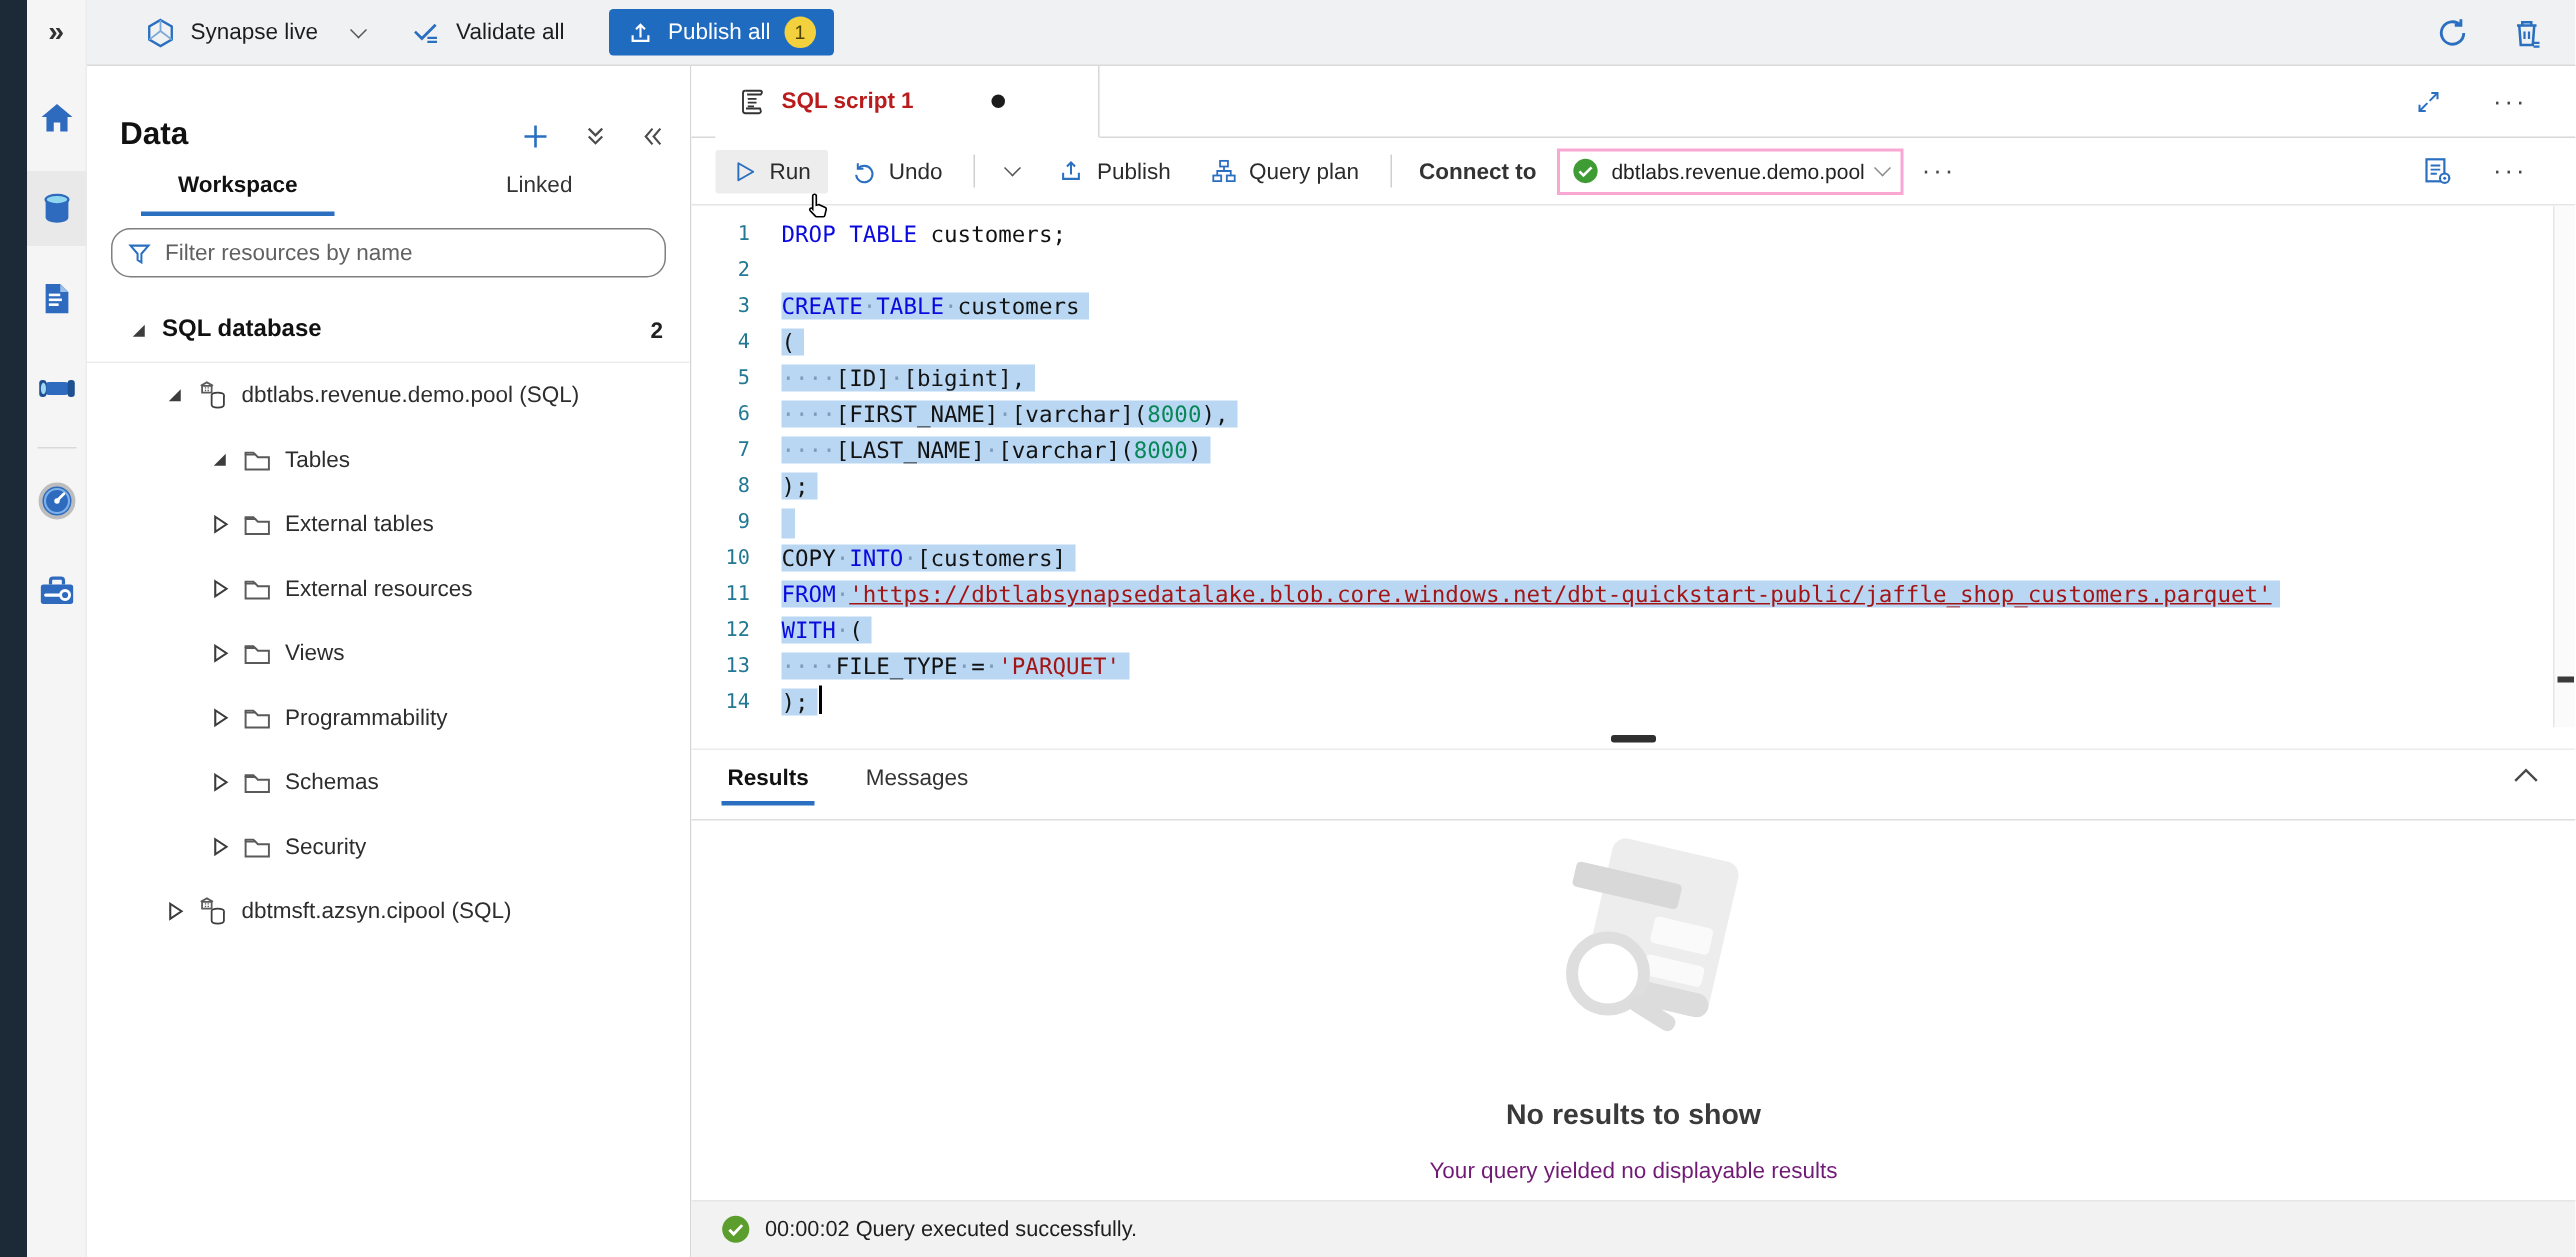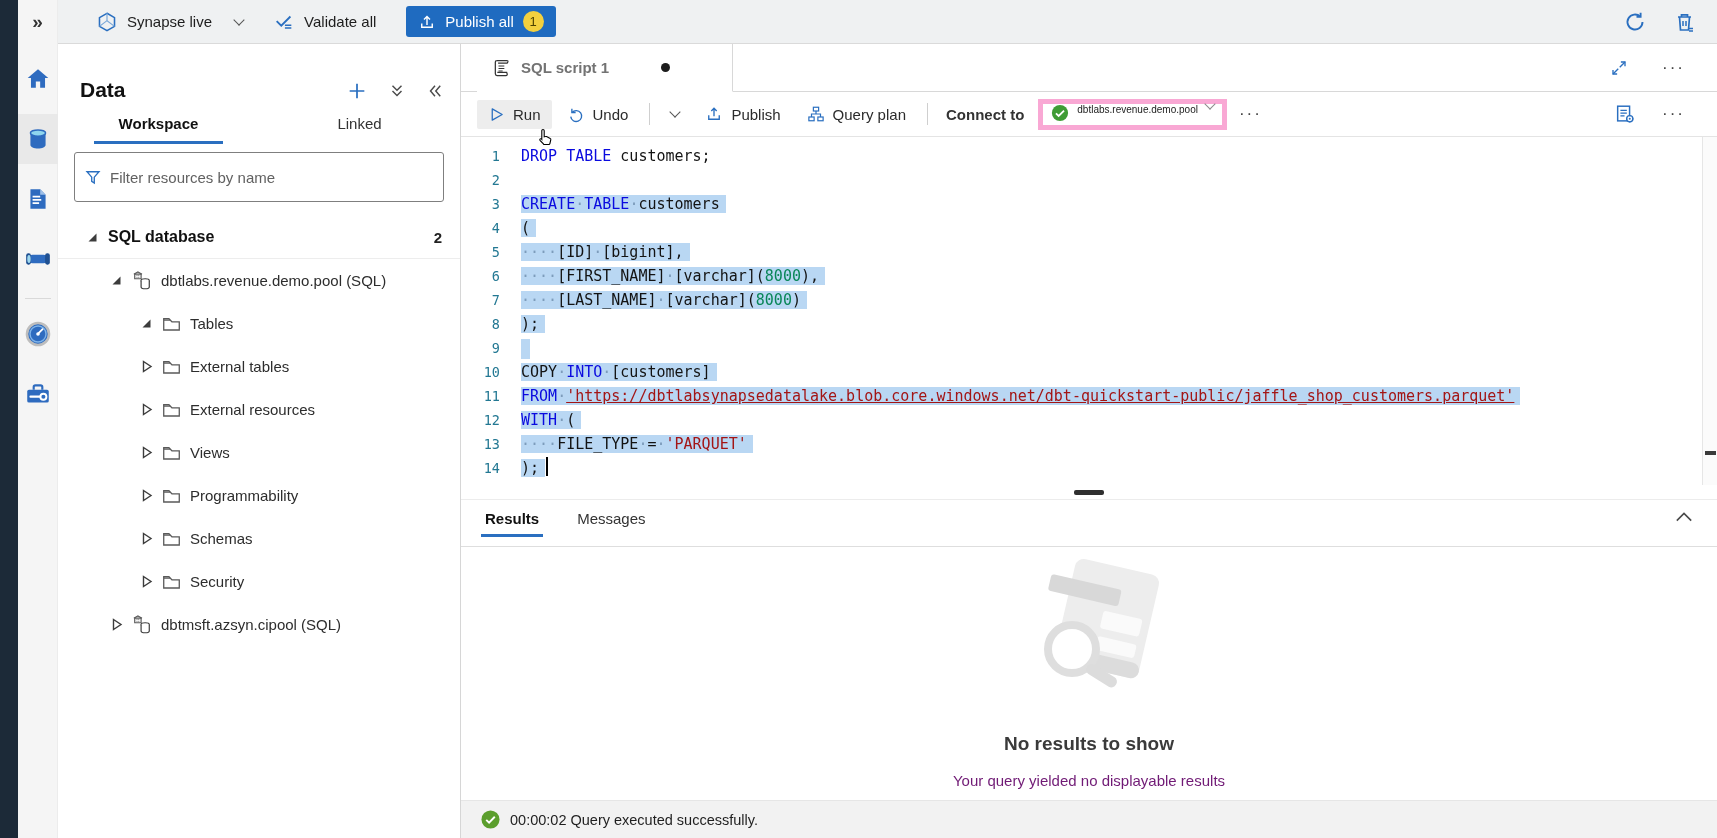--- a/index.html
+++ b/index.html
@@ -26,40 +26,40 @@
   .lower{flex:1;display:flex;min-height:0}
   
   .panel{width:403px;flex:none;background:#fff;border-right:1px solid #d6d6d6;display:flex;flex-direction:column}
   .panel-head{height:58px;display:flex;align-items:flex-end;padding:0 16px 0 22px}
   .panel-title{font-size:21px;font-weight:700;color:#111}
   .panel-actions{margin-left:auto;display:flex;align-items:center;gap:20px}
   .panel-tabs{display:flex;height:42px;flex:none}
   .panel-tab{flex:1;display:flex;align-items:center;justify-content:center;font-size:15px;color:#333;cursor:pointer;position:relative}
   .panel-tab.active{font-weight:600;color:#111}
   .panel-tab.active::after{content:"";position:absolute;bottom:0;left:18%;width:64%;border-bottom:3px solid #2a6fc0}
-  .filter-box{margin:8px 16px 4px 16px;height:50px;border:1px solid #7f7f7f;border-radius:3px;display:flex;align-items:center;padding:0 9px;gap:8px}
+  .filter-box{margin:8px 16px 4px 16px;height:33px;border:1px solid #7f7f7f;border-radius:13px;display:flex;align-items:center;padding:0 9px;gap:8px}
   .filter-box input{border:none;outline:none;flex:1;font-size:15px;color:#333;font-family:"Liberation Sans",sans-serif}
   .filter-box input::placeholder{color:#616161}
   .tree{flex:1;overflow:hidden;padding-top:10px}
   .trow{height:43px;display:flex;align-items:center;gap:9px;font-size:15px;color:#2d2d2d;cursor:pointer;position:relative}
   .trow .count{position:absolute;right:18px;font-size:15px;color:#222}
   .trow.root{font-size:16px;font-weight:600;color:#111;border-bottom:1px solid #ededed}
   
   .main{flex:1;display:flex;flex-direction:column;min-width:0;position:relative;background:#fff}
   .tabrow{height:48px;flex:none;display:flex;align-items:flex-end;border-bottom:1px solid #d8d8d8;background:#fff}
   .doc-tab{margin-left:16px;height:48px;min-width:256px;display:flex;align-items:center;gap:10px;padding:0 14px;background:#fff;border-right:1px solid #d8d8d8;position:relative;top:1px;border-bottom:1px solid #fff;cursor:pointer}
-  .doc-tab-title{font-size:15px;font-weight:600;color:#737373}
+  .doc-tab-title{font-size:15px;font-weight:600;color:#b91c1c}
   .dirty-dot{width:9px;height:9px;border-radius:50%;background:#1c1c1c;margin-left:42px}
   .tabrow-right{margin-left:auto;display:flex;align-items:center;gap:26px;padding:0 24px;align-self:center}
   .toolbar{height:45px;flex:none;display:flex;align-items:center;padding:0 10px 0 16px;border-bottom:1px solid #e4e4e4;gap:4px}
   .tool-btn{display:flex;align-items:center;gap:8px;font-size:15px;color:#2b2b2b;padding:6px 11px;border-radius:2px;cursor:pointer;white-space:nowrap}
   .tool-btn.hover{background:#ededed}
   .tool-sep{width:1px;height:22px;background:#cfcfcf;margin:0 6px}
   .connect-label{font-size:15px;font-weight:600;color:#333;margin:0 10px 0 8px}
-  .pool-select{display:flex;gap:8px;border:5px solid #f9a8d4;height:31px;padding:0 8px;background:#fff;font-size:10px;color:#222;cursor:pointer}
+  .pool-select{display:flex;align-items:center;gap:8px;border:2px solid #f9a8d4;height:31px;padding:0 8px;background:#fff;font-size:14px;color:#222;cursor:pointer}
   .dots{font-size:17px;letter-spacing:2px;color:#444;cursor:pointer;padding:0 8px}
   .toolbar-right{margin-left:auto;display:flex;align-items:center;gap:18px;padding-right:14px}
   
   .editor{height:348px;flex:none;padding-top:7px;position:relative;overflow:hidden}
   .cl{display:flex;height:24px;line-height:24px;font-family:"DejaVu Sans Mono",monospace;font-size:15px}
   .ln{width:60px;flex:none;text-align:right;padding-right:21px;color:#237893;font-size:13.5px;line-height:24px}
   .lc{white-space:pre;color:#131313}
   .cl.sel .selwrap{background:#b9d7f3;padding-right:6px}
   .cl.sel .selwrap:empty{display:inline-block;min-width:9px;height:20px;vertical-align:middle}
   .tk-k{color:#0a0adf}.tk-s{color:#a31515}.tk-u{color:#a31515;text-decoration:underline}

